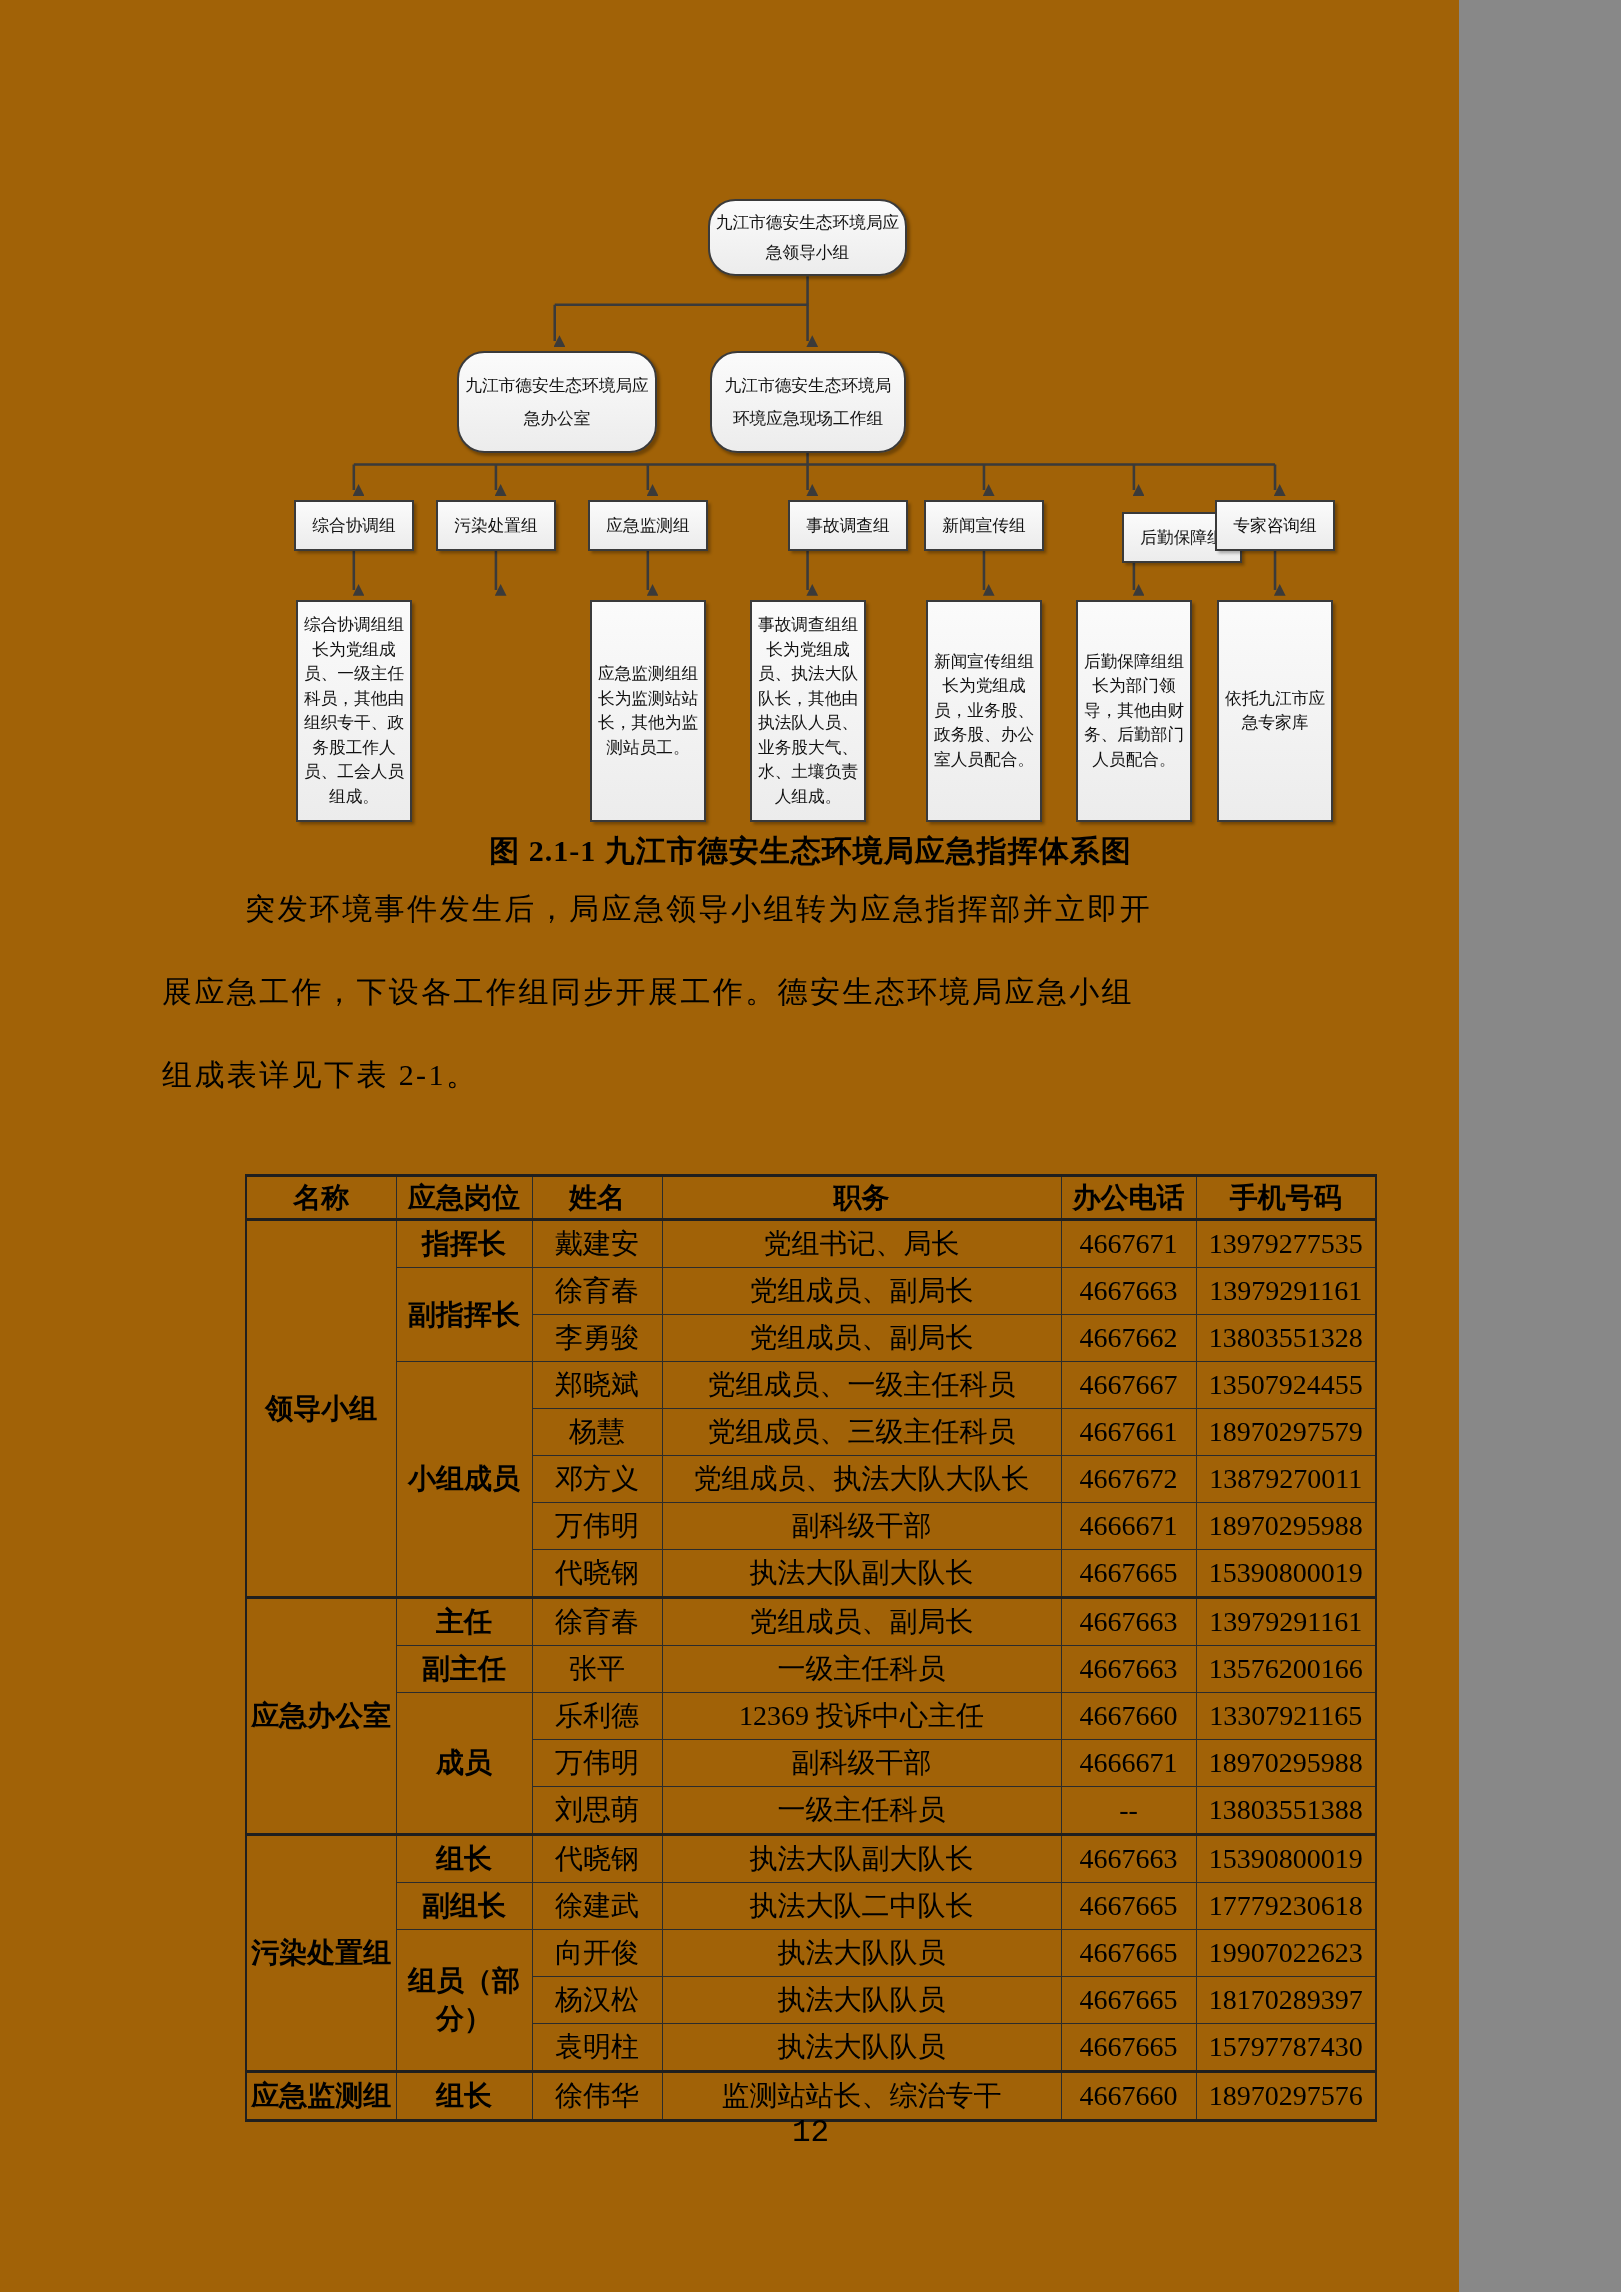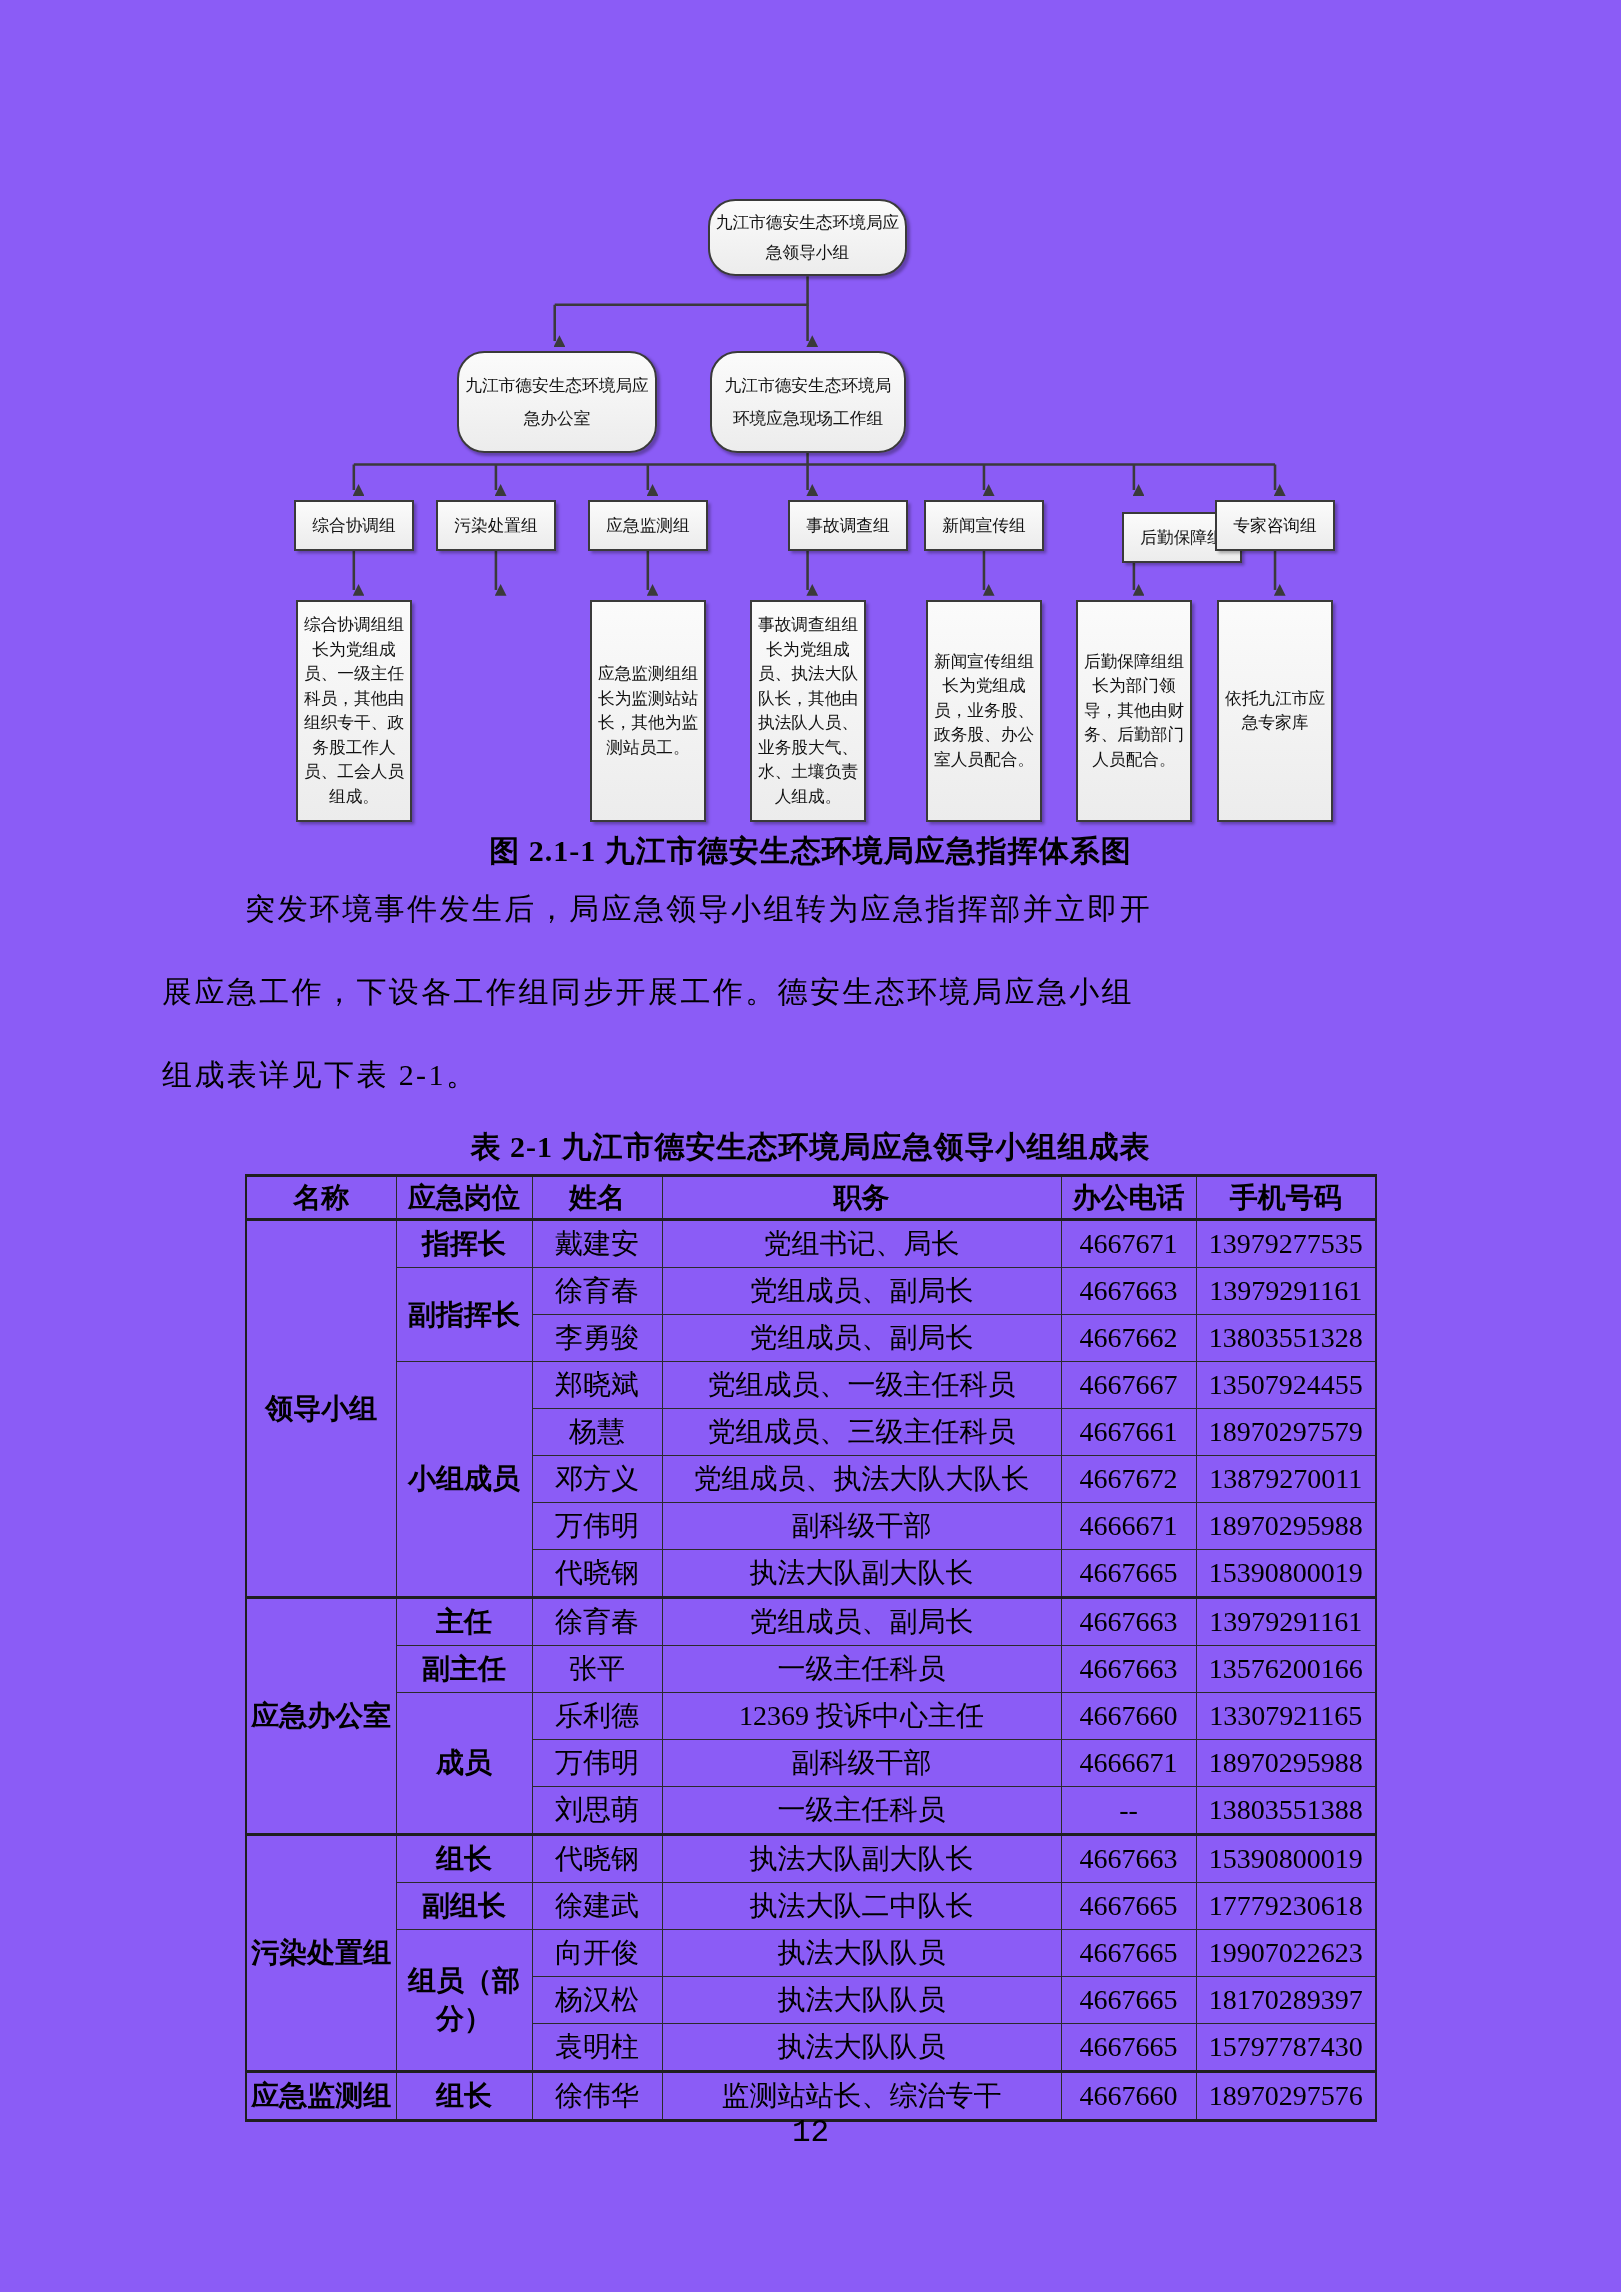--- a/index.html
+++ b/index.html
@@ -1,17 +1,17 @@
 <!DOCTYPE html>
 <html><head>
 <meta charset="utf-8">
 <style>
   html,body{margin:0;padding:0;background:#888;}
   .page{
-    position:relative;width:1621px;height:2293px;background:#8b5cf6;
+    position:relative;width:1459px;height:2293px;background:#a16207;
     font-family:"Liberation Serif","DejaVu Serif",serif;color:#000;overflow:hidden;
   }
   
   .connectors{position:absolute;left:0;top:0;pointer-events:none;}
   .obox{
     position:absolute;box-sizing:border-box;border:2.9px solid #3a3a3a;
     background:linear-gradient(#fbfbfb,#ececec);
     box-shadow:2.9px 2.9px 2.9px rgba(0,0,0,.30);
     display:flex;align-items:center;justify-content:center;
     text-align:center;font-size:16.7px;line-height:30px;color:#111;
@@ -103,21 +103,20 @@
   <div class="obox desc" style="left:1217px;top:600px;width:116px;height:222px;">依托九江市应急专家库</div>
 
   <div class="fig-caption" style="top:831px;">图 2.1-1 九江市德安生态环境局应急指挥体系图</div>
 
   <div class="para">
     <div class="pline indent">突发环境事件发生后，局应急领导小组转为应急指挥部并立即开</div>
     <div class="pline">展应急工作，下设各工作组同步开展工作。德安生态环境局应急小组</div>
     <div class="pline">组成表详见下表 2-1。</div>
   </div>
 
-  <div class="tbl-caption" style="top:1127px;">表 2-1 九江市德安生态环境局应急领导小组组成表</div>
 
   <table class="roster">
     <colgroup>
       <col style="width:150px">
         <col style="width:136px">
         <col style="width:130px">
       <col style="width:399px">
         <col style="width:135px">
         <col style="width:180px">
     </colgroup>

